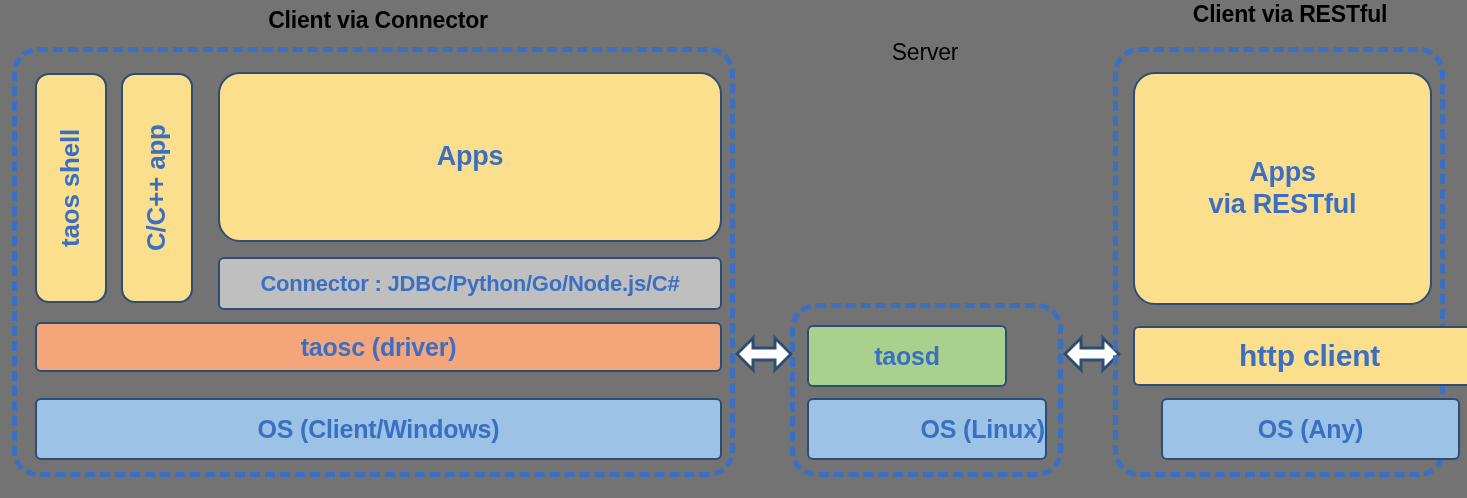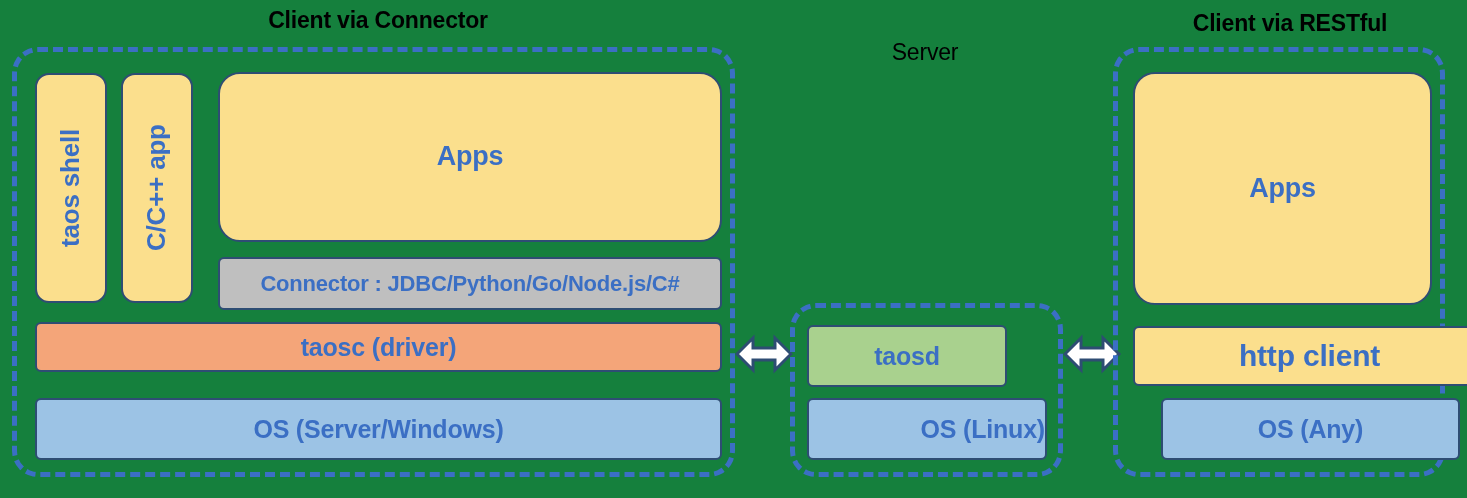--- a/index.html
+++ b/index.html
@@ -7,21 +7,21 @@
     padding: 0;
     background: #ffffff;
   }
   body {
     font-family: "Liberation Sans", sans-serif;
   }
   #canvas {
     position: relative;
     width: 1467px;
     height: 498px;
-    background: #15803d;
+    background: #737373;
     overflow: hidden;
   }
 
   
   .section-title {
     position: absolute;
     color: #000000;
     font-size: 23px;
     line-height: 28px;
     text-align: center;
@@ -78,21 +78,21 @@
 </style>
 </head>
 <body>
 
 <div id="canvas">
 
   <div class="section-title bold" style="left:228px; top:6px; width:300px;">Client via Connector</div>
 
   <div class="section-title normal" style="left:825px; top:6px; width:200px;margin-top:32px;">Server</div>
 
-  <div class="section-title bold" style="left:1145px; top:9px; width:290px;">Client via RESTful</div>
+  <div class="section-title bold" style="left:1145px; top:0; width:290px;">Client via RESTful</div>
 
   <div class="dashed-group" style="left:12px; top:47px; width:723px; height:430px;"></div>
 
   <div class="box yellow vertical" style="left:35px; top:73px; width:72px; height:230px; font-size:26px;">
     <span class="label">taos shell</span>
   </div>
 
   <div class="box yellow vertical" style="left:121px; top:73px; width:72px; height:230px; font-size:26px;">
     <span class="label">C/C++ app</span>
   </div>
@@ -103,21 +103,21 @@
 
   <div class="box grey" style="left:218px; top:257px; width:504px; height:53px; font-size:22px;">
     <span class="label">Connector : JDBC/Python/Go/Node.js/C#</span>
   </div>
 
   <div class="box orange" style="left:35px; top:322px; width:687px; height:50px; font-size:25px;">
     <span class="label">taosc (driver)</span>
   </div>
 
   <div class="box blue" style="left:35px; top:398px; width:687px; height:62px; font-size:25px;">
-    <span class="label">OS (Server/Windows)</span>
+    <span class="label">OS (Client/Windows)</span>
   </div>
 
   <div class="arrow" style="left:735px; top:329px;">
     <svg width="58" height="50" viewBox="0 0 58 50">
       <polygon points="2,25 18,9 18,19 40,19 40,9 56,25 40,41 40,31 18,31 18,41" fill="#FFFFFF" stroke="#2E4D73" stroke-width="3" stroke-linejoin="miter"></polygon>
     </svg>
   </div>
 
   <div class="dashed-group" style="left:790px; top:303px; width:273px; height:174px;"></div>
 
@@ -132,20 +132,21 @@
   <div class="arrow" style="left:1063px; top:329px;">
     <svg width="58" height="50" viewBox="0 0 58 50">
       <polygon points="2,25 18,9 18,19 40,19 40,9 56,25 40,41 40,31 18,31 18,41" fill="#FFFFFF" stroke="#2E4D73" stroke-width="3" stroke-linejoin="miter"></polygon>
     </svg>
   </div>
 
   <div class="dashed-group" style="left:1113px; top:47px; width:332px; height:430px;"></div>
 
   <div class="box yellow" style="left:1133px; top:72px; width:299px; height:233px; border-radius:22px; font-size:27px; flex-direction:column;">
     <span class="label">Apps</span>
+    <span class="label">via RESTful</span>
   </div>
 
   <div class="box yellow" style="left:1133px; top:326px; width:353px; height:60px; font-size:30px;">
     <span class="label">http client</span>
   </div>
 
   <div class="box blue" style="left:1133px; top:398px; width:299px; height:62px; font-size:25px;margin-left:28px;">
     <span class="label">OS (Any)</span>
   </div>
 

